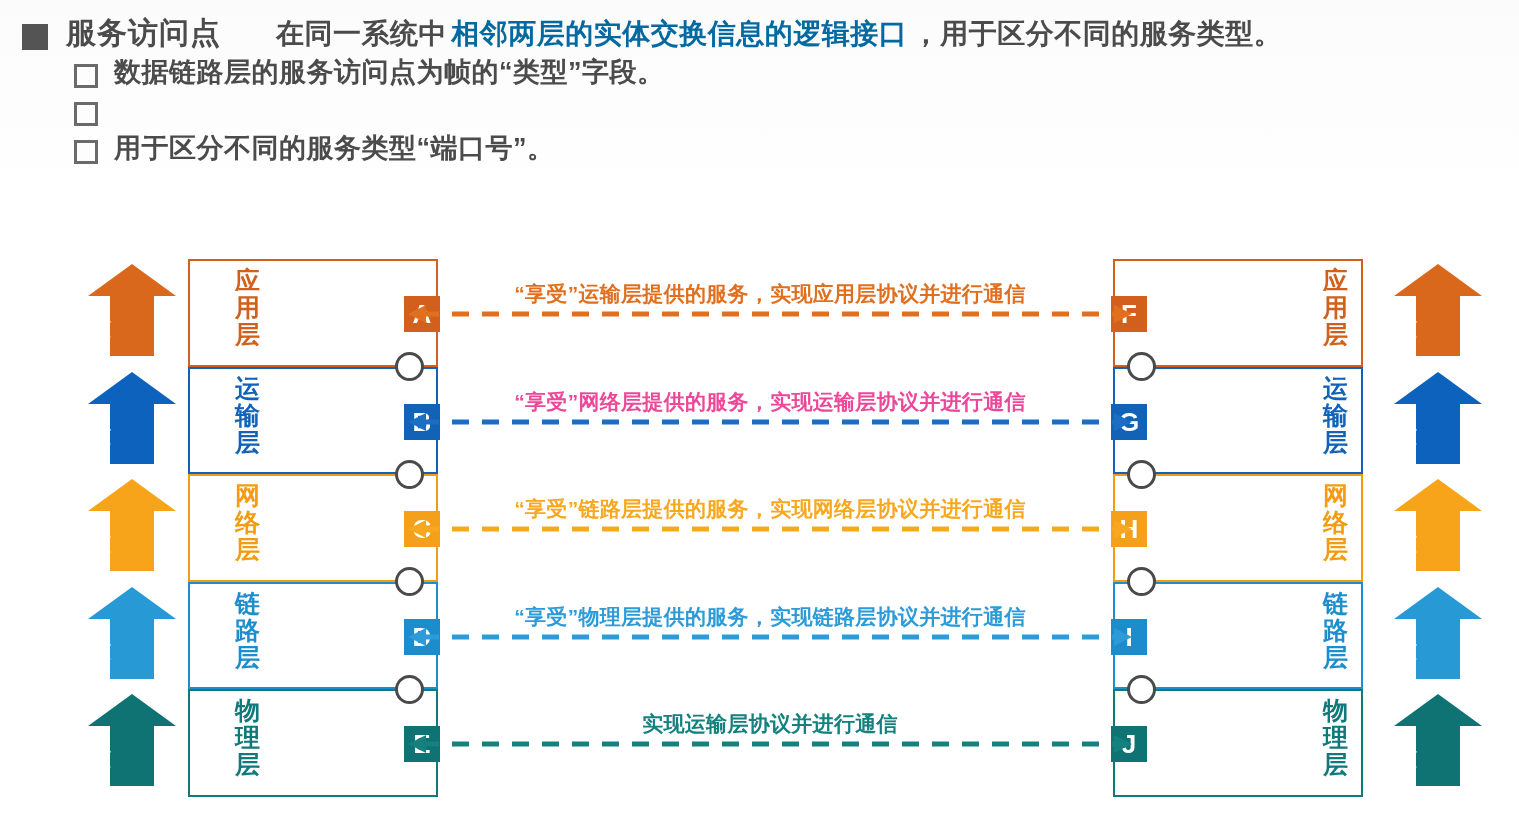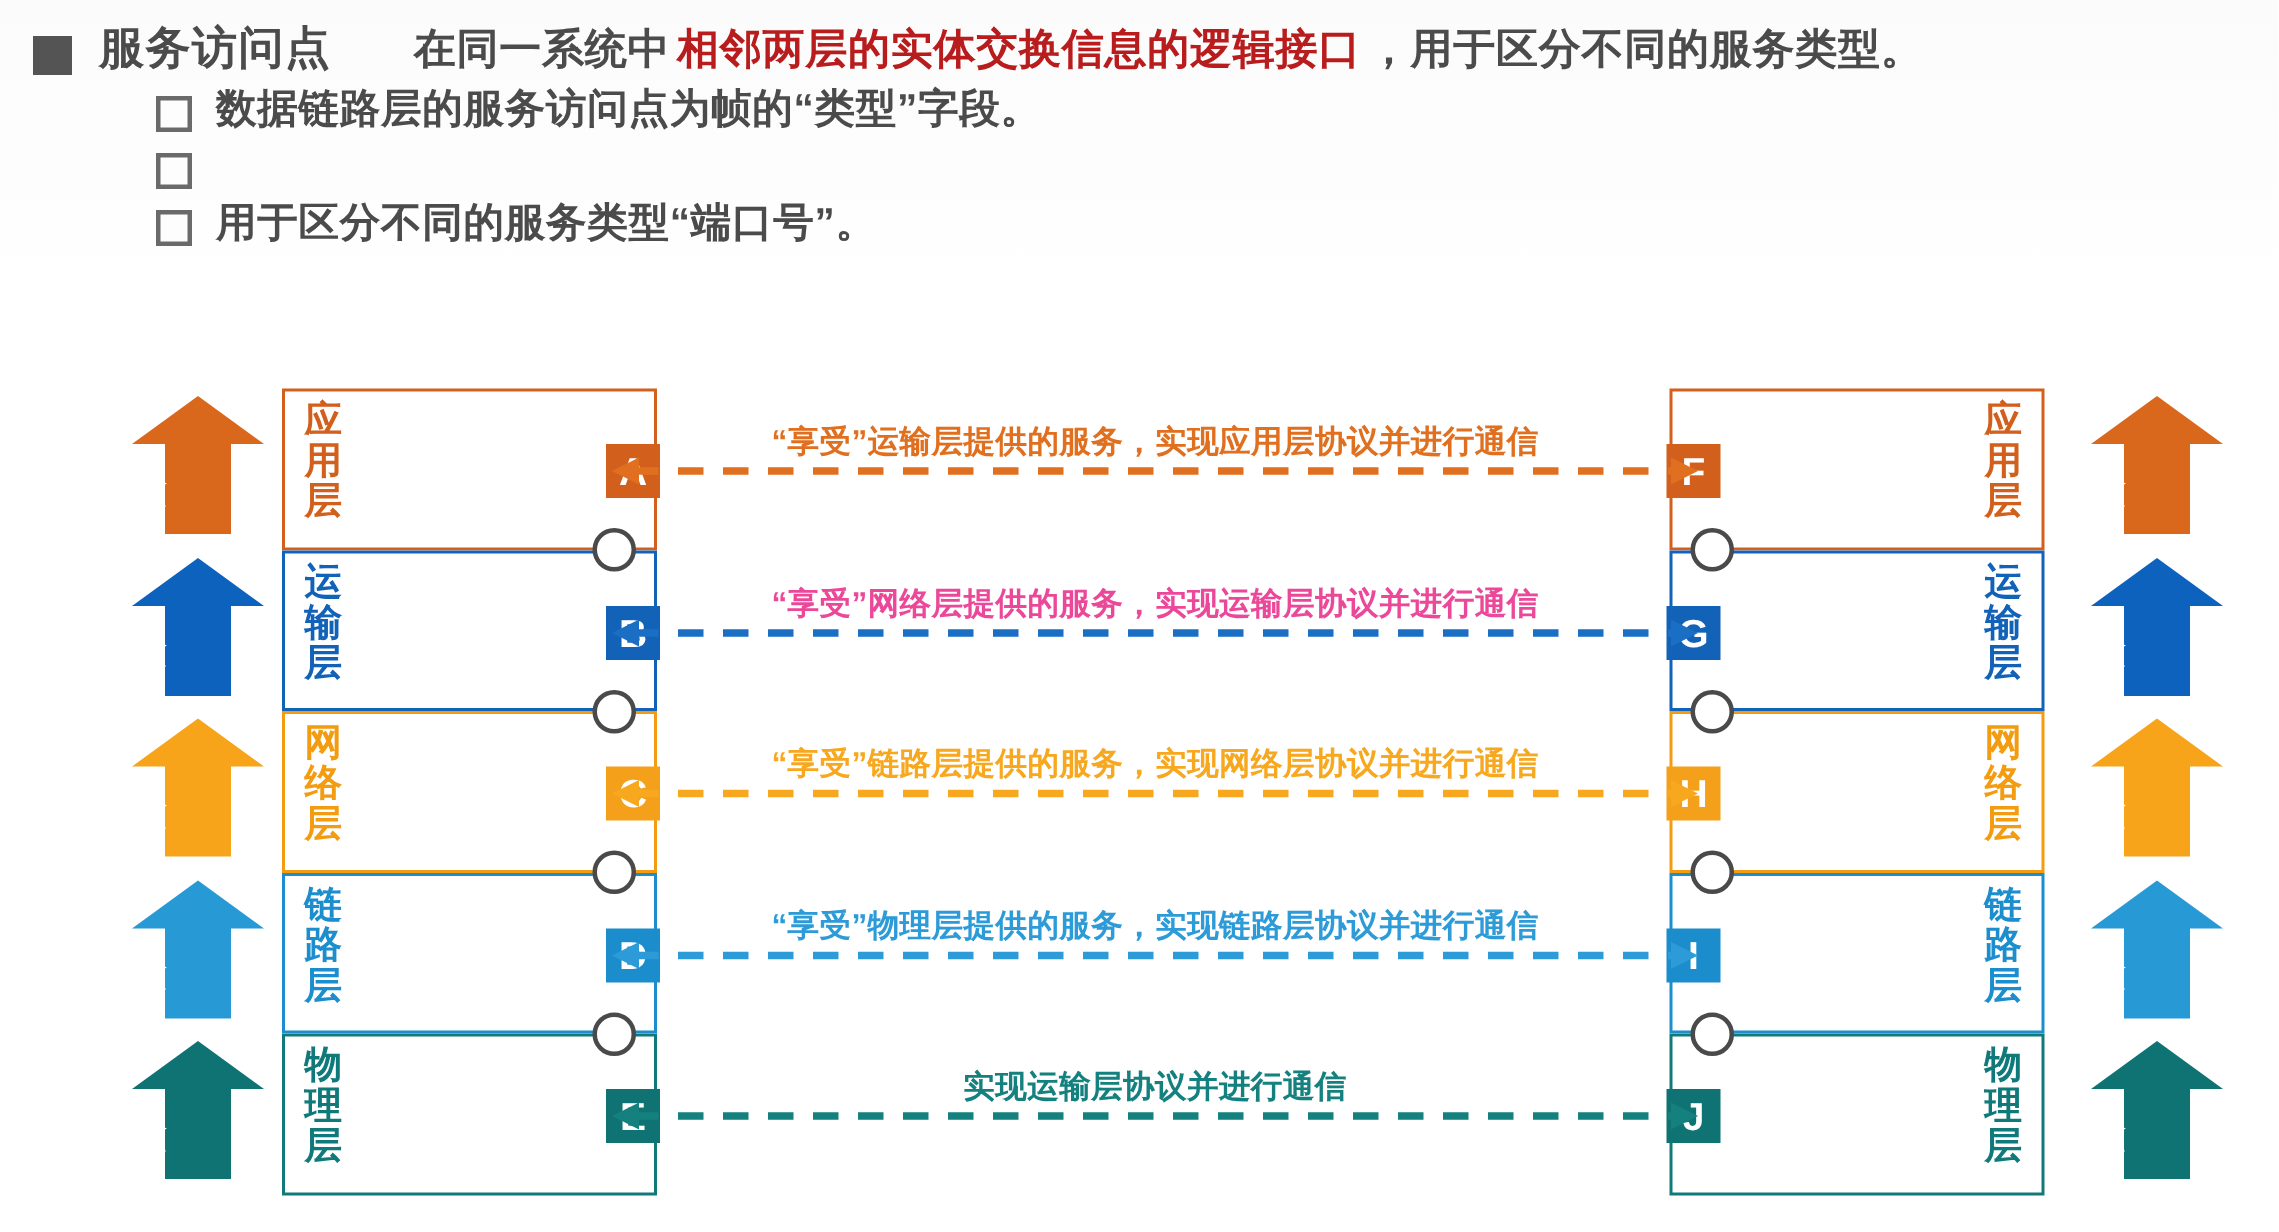--- a/index.html
+++ b/index.html
@@ -43,40 +43,40 @@
   .bullet-hollow {
     width: 24px; height: 24px;
     border: 3px solid #6a6a6a;
     background: #fdfdfd;
     flex: 0 0 auto;
     margin-top: 5px;
     margin-right: 16px;
     box-sizing: border-box;
   }
   .hdr-sub {
-    padding-left: 104px;
+    padding-left: 74px;
     margin-bottom: 9px;
   }
   .t-title {
     font-size: 30px;
     font-weight: bold;
     color: #4b4b4b;
     letter-spacing: 1px;
   }
   .t-gap { display: inline-block; width: 46px; }
   .t-body {
     font-size: 28px;
     font-weight: bold;
     color: #4b4b4b;
     letter-spacing: 0.5px;
   }
   .t-red {
     font-size: 28px;
     font-weight: bold;
-    color: #b91c1c;
+    color: #0369a1;
     letter-spacing: 0.5px;
   }
   .t-sub {
     font-size: 27px;
     font-weight: bold;
     color: #4b4b4b;
     letter-spacing: 0.5px;
   }
 
   
@@ -128,20 +128,21 @@
   }
   .layer-name {
     position: absolute;
     top: 6px;
     font-size: 25px;
     font-weight: bold;
     line-height: 1.08;
     width: 27px;
     text-align: center;
     letter-spacing: 0;
+    margin-left: 32px;
   }
   .stack.left  .layer-name { left: 12px; }
   .stack.right .layer-name { right: 12px; }
 
   
   .sap {
     position: absolute;
     width: 36px; height: 36px;
     color: #ffffff;
     font-size: 26px;

